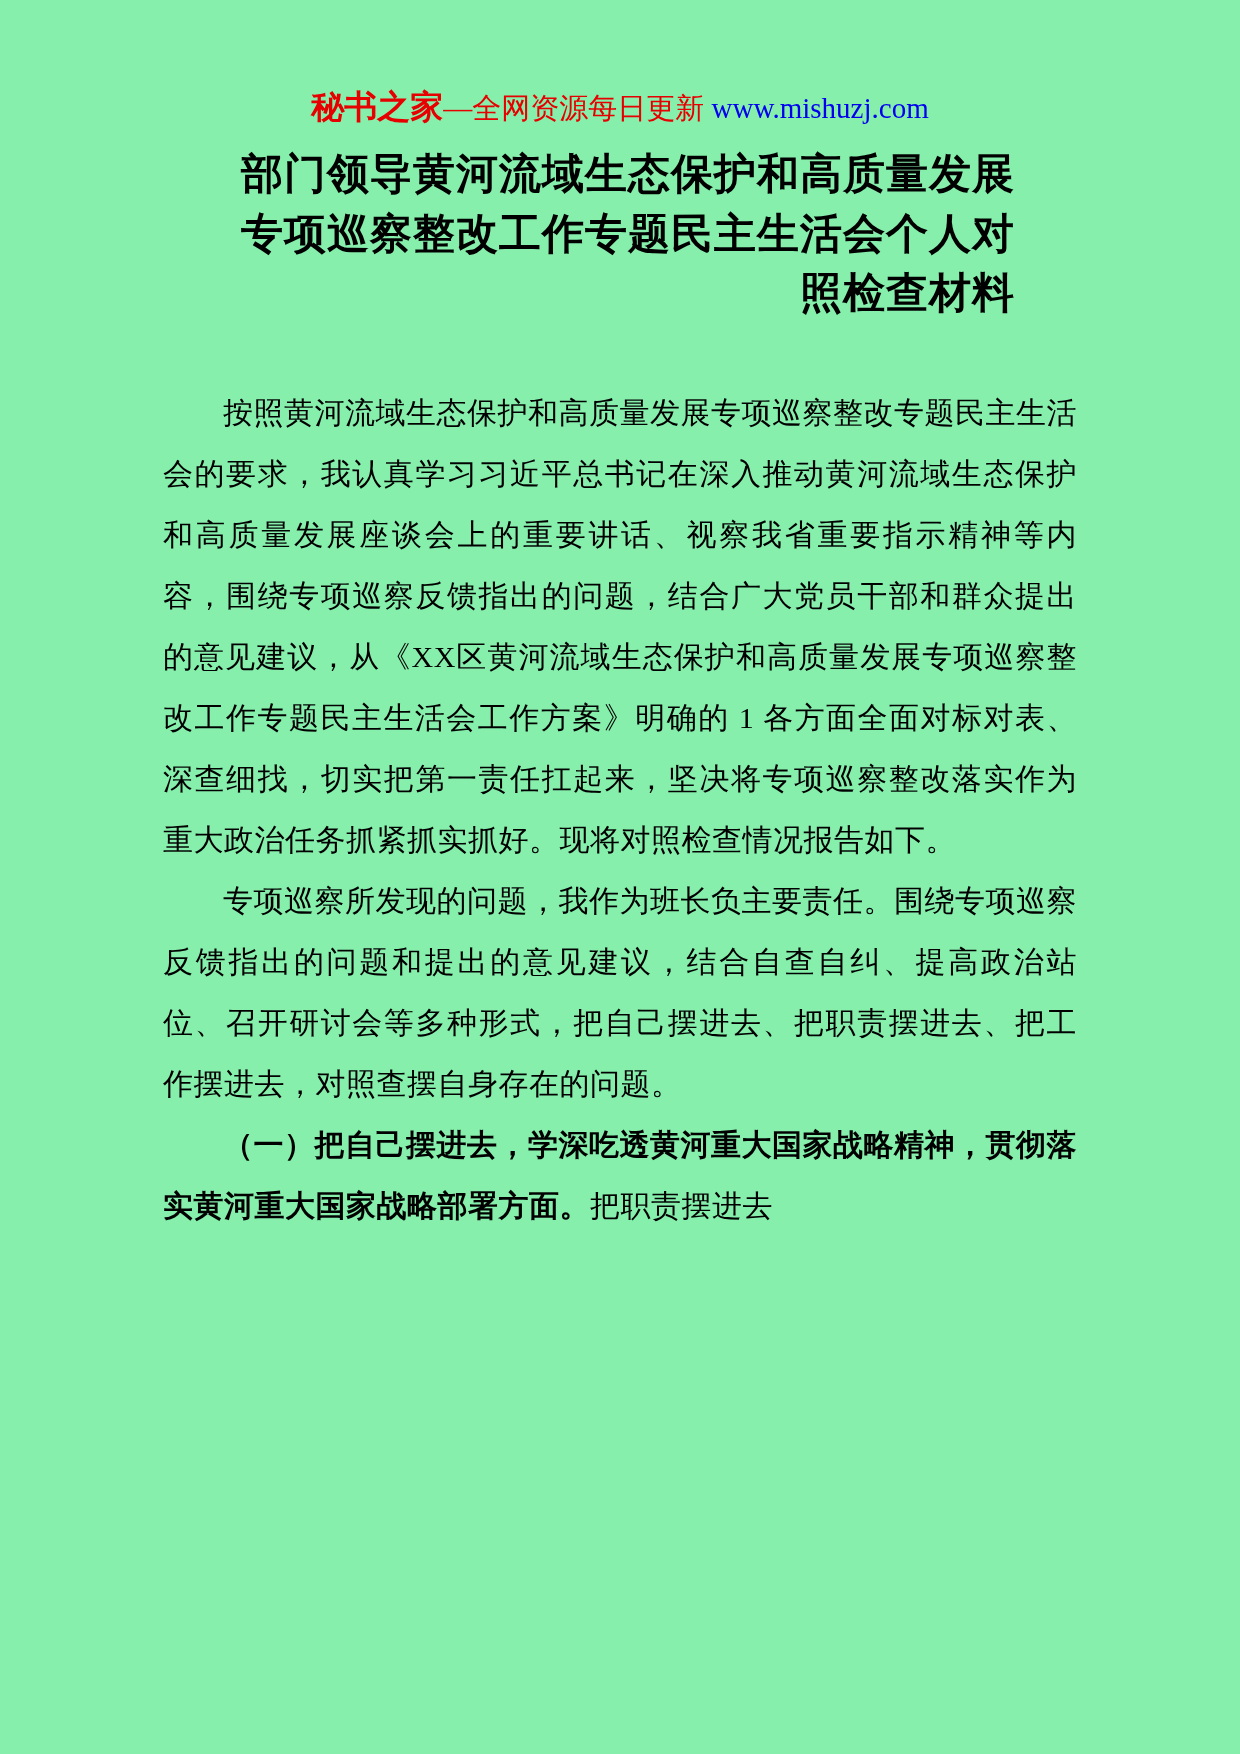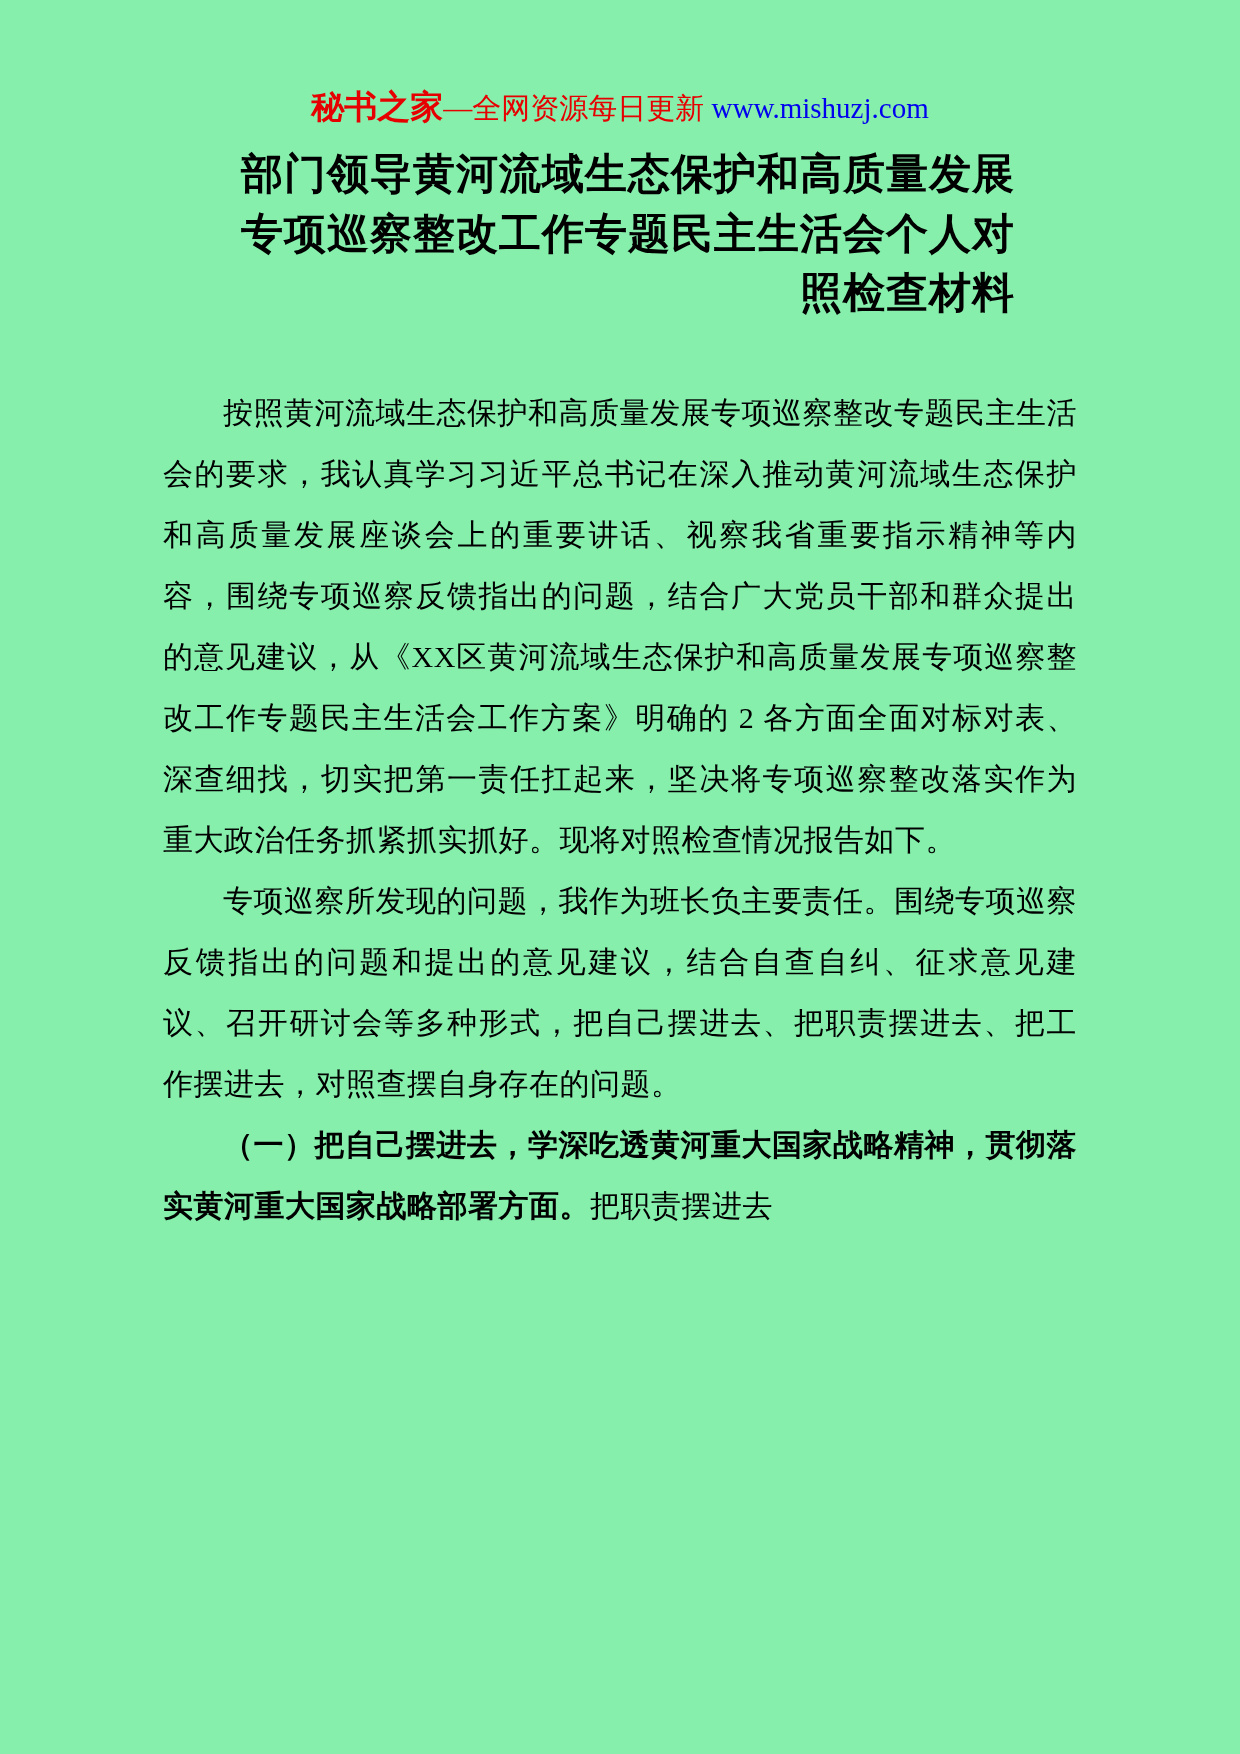--- a/index.html
+++ b/index.html
@@ -72,20 +72,20 @@
 <body>
 
 <div class="page">
 
   <div class="doc-header">
     <span class="site-name">秘书之家</span><span class="header-tagline">—全网资源每日更新 </span><span class="header-url">www.mishuzj.com</span>
   </div>
 
   <div class="doc-title">部门领导黄河流域生态保护和高质量发展专项巡察整改工作专题民主生活会个人对照检查材料</div>
 
-  <p class="para">按照黄河流域生态保护和高质量发展专项巡察整改专题民主生活会的要求，我认真学习习近平总书记在深入推动黄河流域生态保护和高质量发展座谈会上的重要讲话、视察我省重要指示精神等内容，围绕专项巡察反馈指出的问题，结合广大党员干部和群众提出的意见建议，从《XX区黄河流域生态保护和高质量发展专项巡察整改工作专题民主生活会工作方案》明确的 2 各方面全面对标对表、深查细找，切实把第一责任扛起来，坚决将专项巡察整改落实作为重大政治任务抓紧抓实抓好。现将对照检查情况报告如下。</p>
+  <p class="para">按照黄河流域生态保护和高质量发展专项巡察整改专题民主生活会的要求，我认真学习习近平总书记在深入推动黄河流域生态保护和高质量发展座谈会上的重要讲话、视察我省重要指示精神等内容，围绕专项巡察反馈指出的问题，结合广大党员干部和群众提出的意见建议，从《XX区黄河流域生态保护和高质量发展专项巡察整改工作专题民主生活会工作方案》明确的 1 各方面全面对标对表、深查细找，切实把第一责任扛起来，坚决将专项巡察整改落实作为重大政治任务抓紧抓实抓好。现将对照检查情况报告如下。</p>
 
 
-  <p class="para">专项巡察所发现的问题，我作为班长负主要责任。围绕专项巡察反馈指出的问题和提出的意见建议，结合自查自纠、征求意见建议、召开研讨会等多种形式，把自己摆进去、把职责摆进去、把工作摆进去，对照查摆自身存在的问题。</p>
+  <p class="para">专项巡察所发现的问题，我作为班长负主要责任。围绕专项巡察反馈指出的问题和提出的意见建议，结合自查自纠、提高政治站位、召开研讨会等多种形式，把自己摆进去、把职责摆进去、把工作摆进去，对照查摆自身存在的问题。</p>
 
   <p class="para"><span class="bold-lead">（一）把自己摆进去，学深吃透黄河重大国家战略精神，贯彻落实黄河重大国家战略部署方面。</span><span>把职责摆进去</span></p>
 
 </div>
 
 </body></html>

